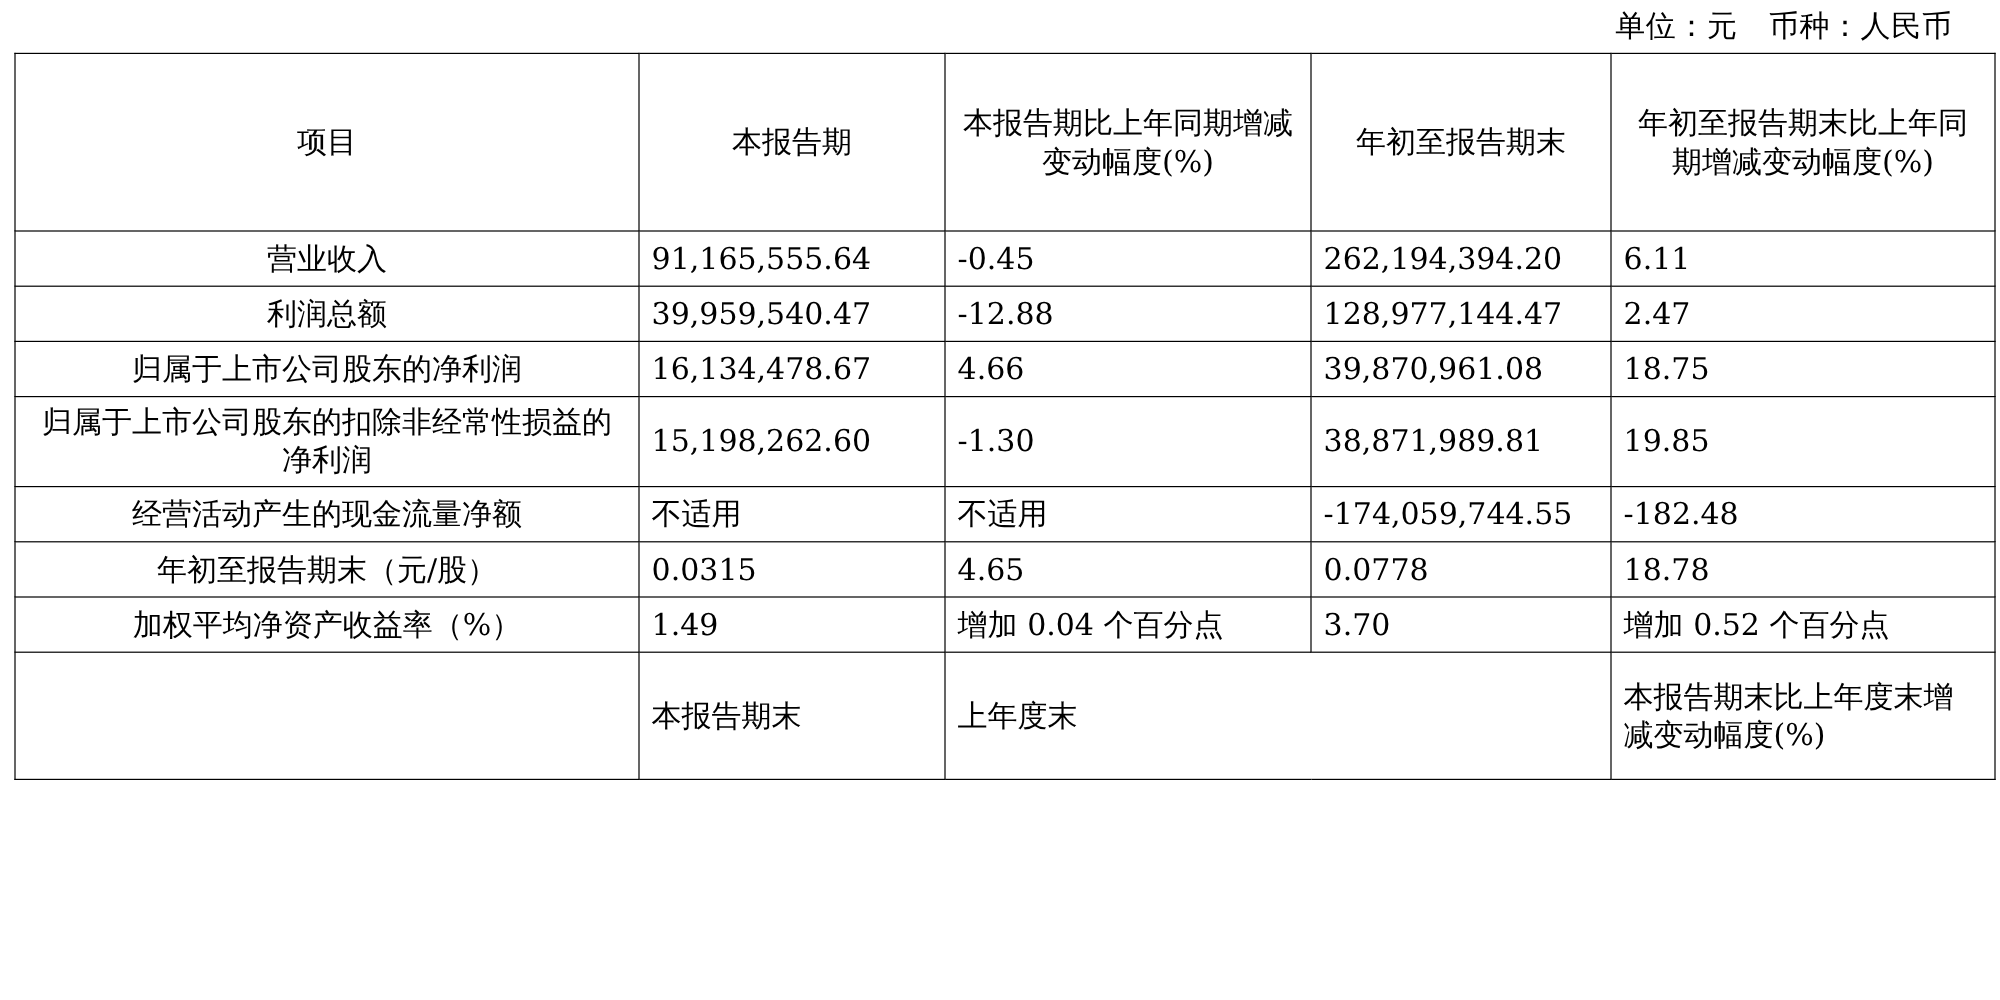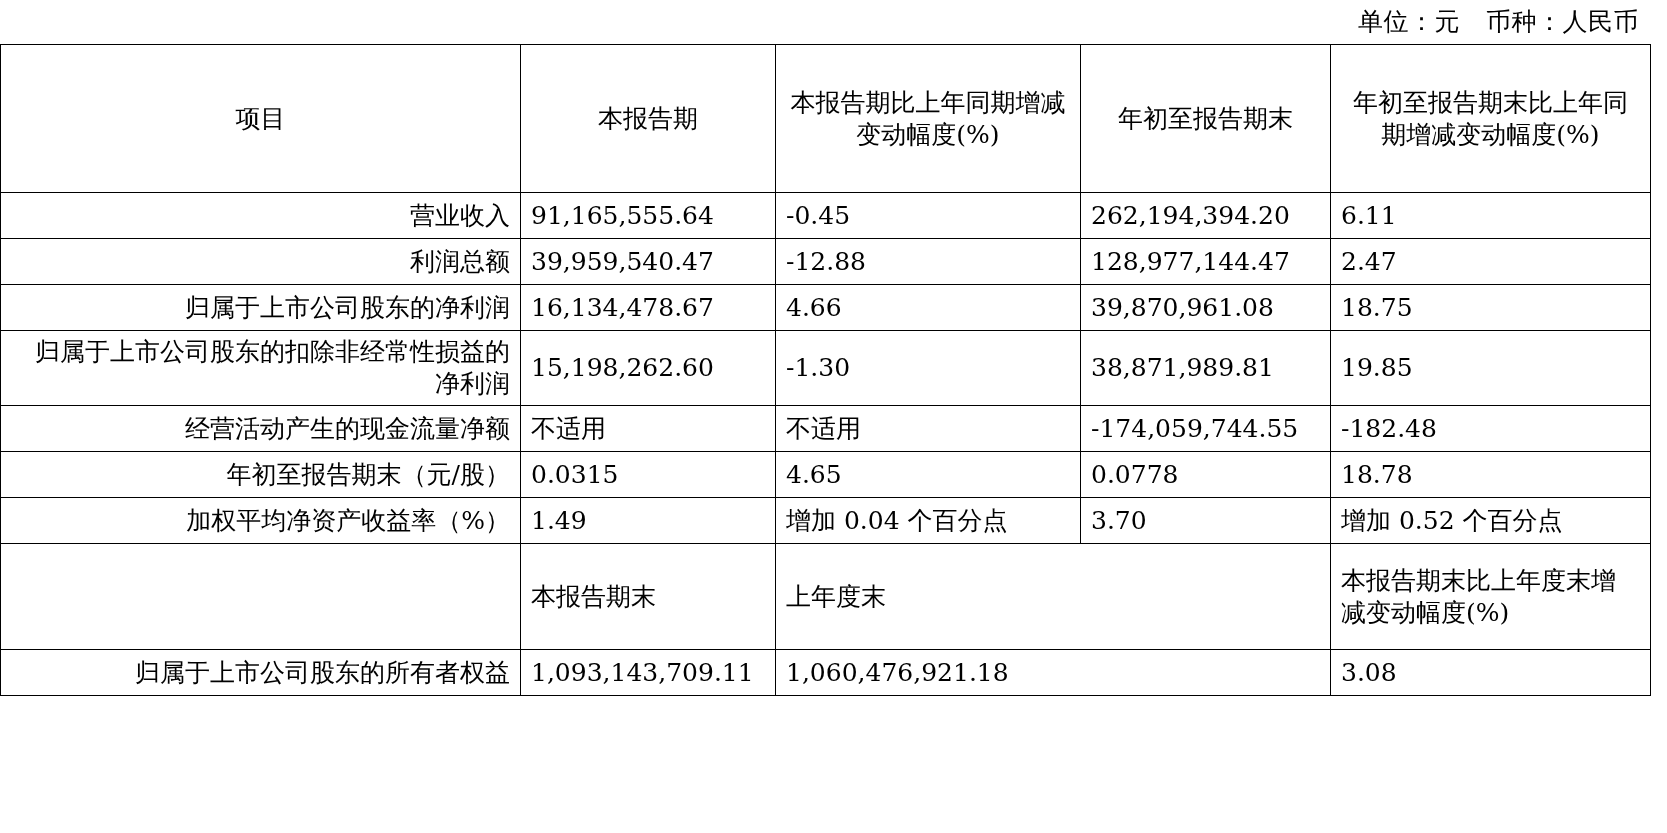--- a/index.html
+++ b/index.html
@@ -12,21 +12,21 @@
     height: 833px;
     font-family: "DejaVu Serif", "Liberation Serif", serif;
     color: #000000;
     overflow: hidden;
   }
   .page {
     position: relative;
     width: 1667px;
     height: 833px;
     box-sizing: border-box;
-    padding: 0 0;
+    padding: 0 12px;
   }
   .unit-line {
     text-align: right;
     font-size: 25px;
     line-height: 44px;
     height: 44px;
     padding-right: 28px;
     letter-spacing: 0.5px;
     white-space: nowrap;
   }
@@ -53,21 +53,21 @@
   .c-chg1   { width: 305px; }
   .c-ytd    { width: 250px; }
   .c-chg2   { width: 320px; }
 
   .hdr {
     text-align: center;
     height: 148px;
   }
   .ctr { text-align: left; }
   .rgt { text-align: left; }
-  .lft { text-align: right; }
+  .lft { text-align: center; }
   .row-tall { height: 70px; }
   .row-std  { height: 46px; }
   .row-hdr2 { height: 106px; margin-left: 37px; }
   .nowrap { white-space: nowrap; }
 </style>
 </head>
 <body>
 
 <div class="page">
 
@@ -150,21 +150,15 @@
       </tr>
 
       <tr class="row-hdr2">
         <td class="ctr"></td>
         <td class="ctr">本报告期末</td>
         <td class="ctr" colspan="2">上年度末</td>
         <td class="ctr">本报告期末比上年度末增减变动幅度(%)</td>
       </tr>
 
 
-      <tr class="row-std">
-        <td class="lft">归属于上市公司股东的所有者权益</td>
-        <td class="rgt">1,093,143,709.11</td>
-        <td class="rgt" colspan="2">1,060,476,921.18</td>
-        <td class="rgt">3.08</td>
-      </tr>
     </tbody>
   </table>
 </div>
 
 </body></html>

